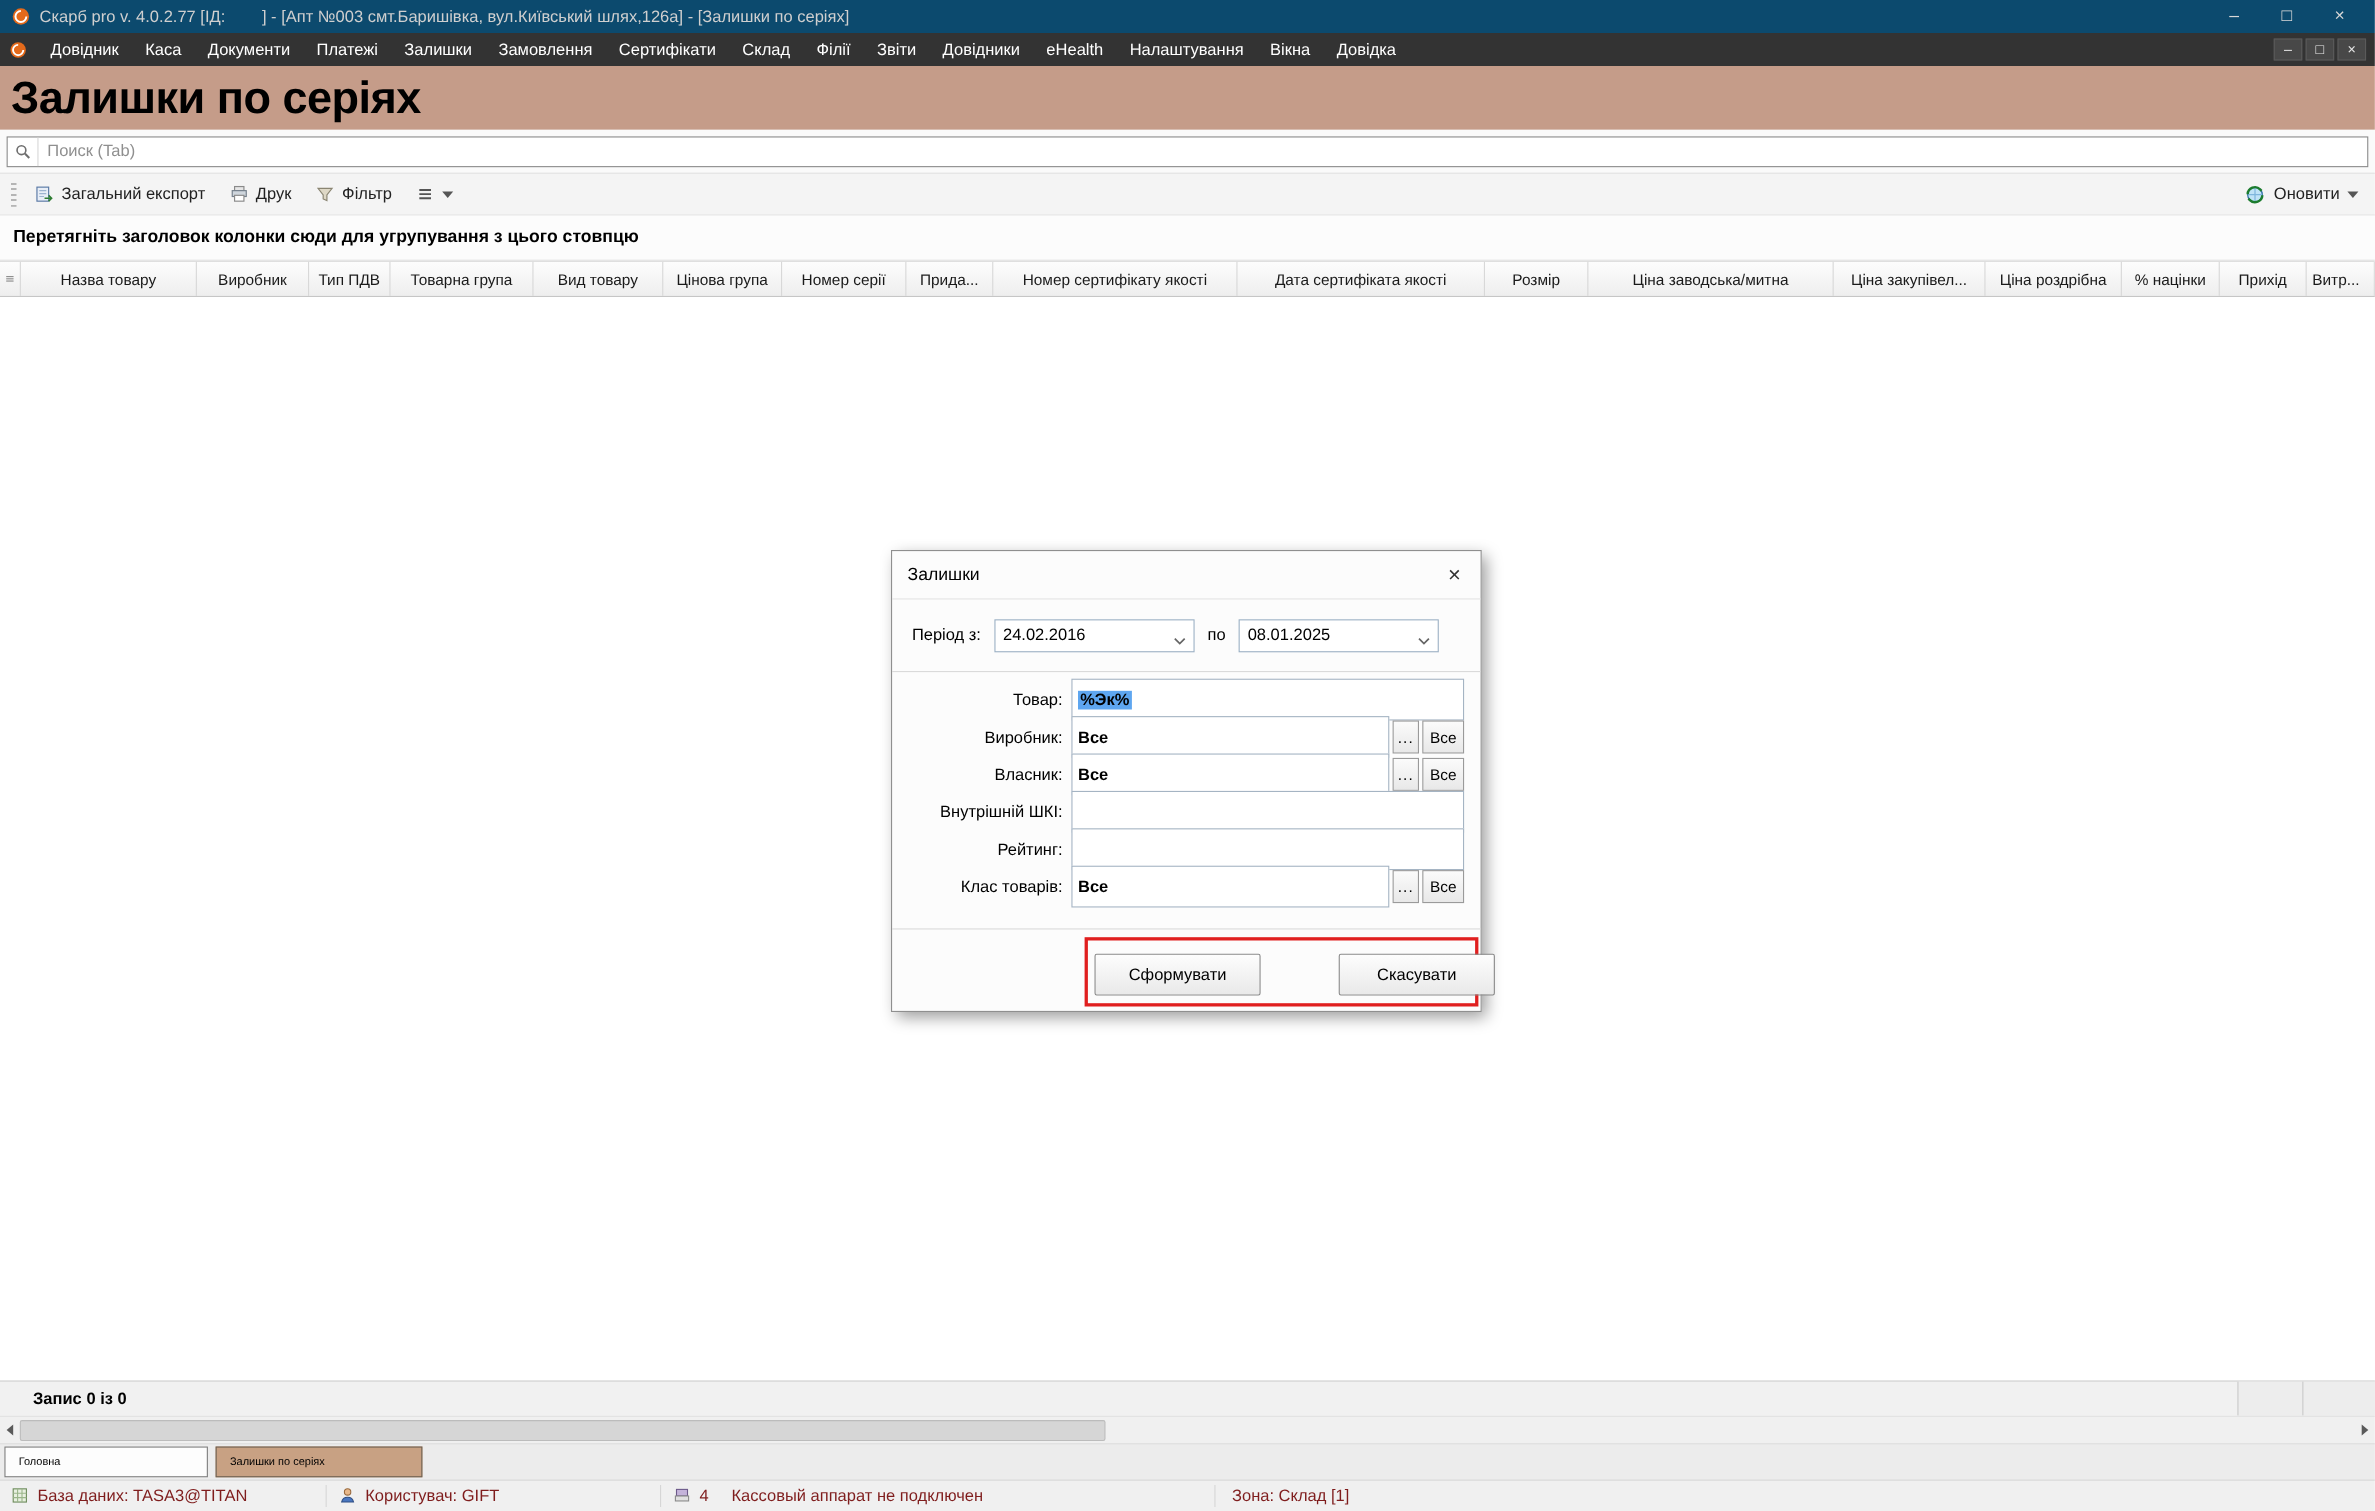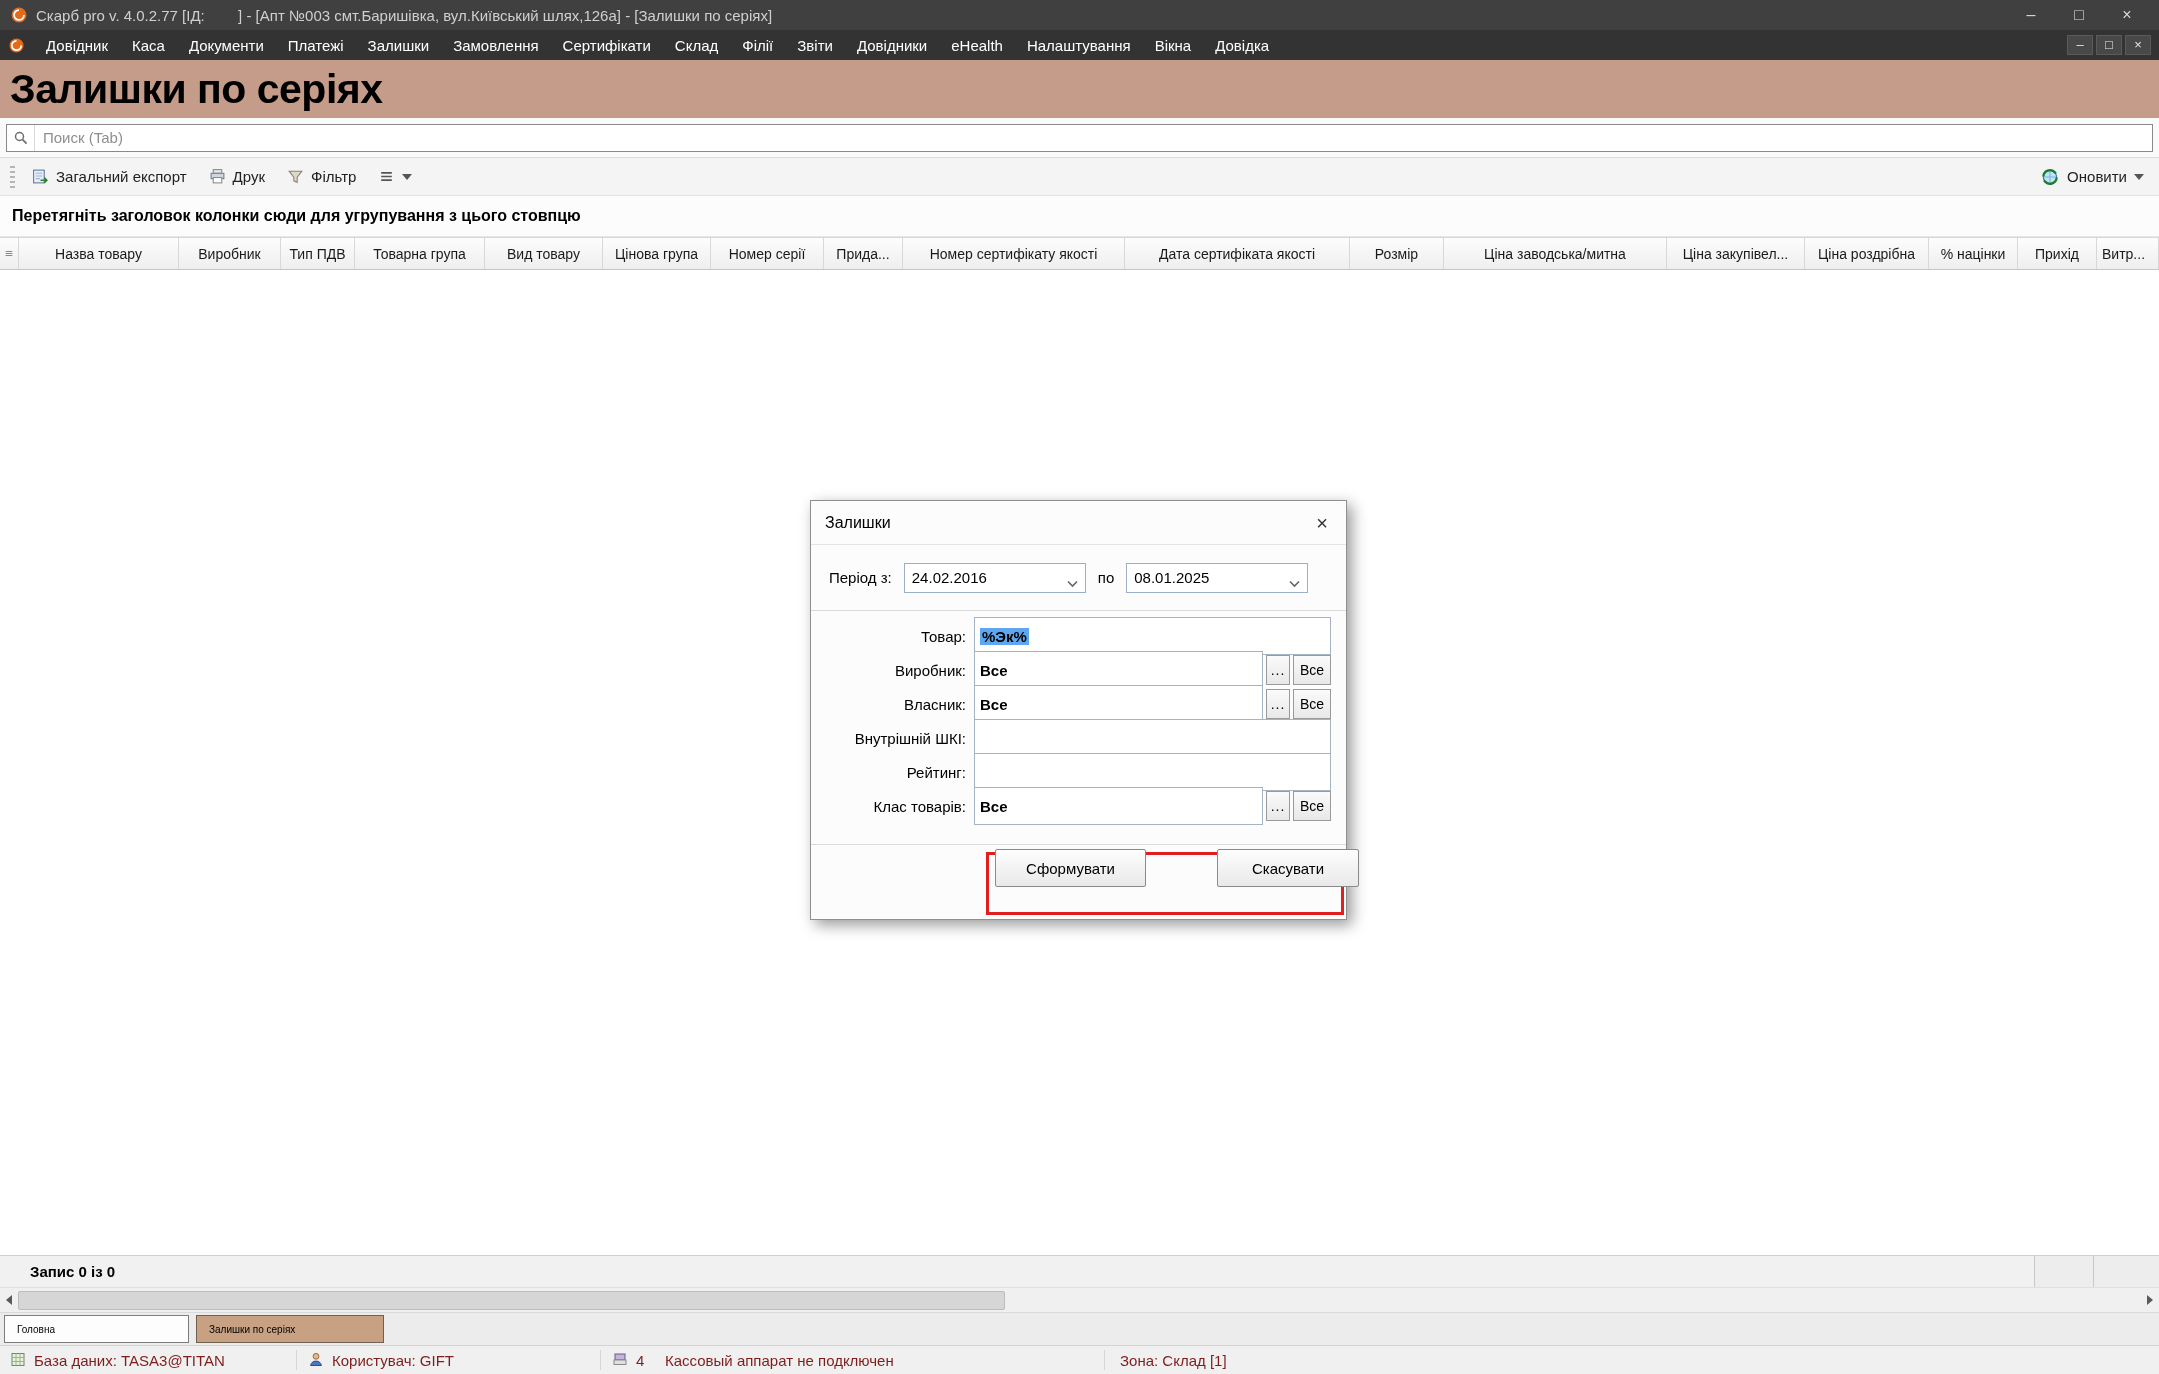--- a/index.html
+++ b/index.html
@@ -1,21 +1,21 @@
 <!DOCTYPE html>
 <html><head>
 <meta charset="utf-8">
 <style>
   * { box-sizing: border-box; margin: 0; padding: 0; }
   html,body { width:2159px; height:1374px; }
   body { font-family:"Liberation Sans", sans-serif; background:#ffffff; overflow:hidden; }
   .app { position:relative; width:2159px; height:1374px; display:flex; flex-direction:column; background:#fff; }
 
   
-  .titlebar { height:30px; background:#404040; color:#cfcfcf; display:flex; align-items:center; padding:0 10px; font-size:15px; flex:0 0 auto; }
+  .titlebar { height:30px; background:#0c4a6e; color:#cfcfcf; display:flex; align-items:center; padding:0 10px; font-size:15px; flex:0 0 auto; }
   .titlebar .app-icon { width:18px; height:18px; margin-right:8px; flex:0 0 auto; }
   .title-text { white-space:pre; overflow:hidden; flex:1; }
   .win-controls { display:flex; gap:4px; }
   .win-btn { width:44px; text-align:center; font-size:16px; color:#d8d8d8; cursor:default; }
 
   
   .menubar { height:30px; background:#333333; color:#ffffff; display:flex; align-items:center; padding:0 8px; font-size:15px; gap:2px; flex:0 0 auto; }
   .menubar .app-icon { width:17px; height:17px; margin-right:8px; }
   .menu-item { padding:4px 11px; white-space:nowrap; }
   .menubar .spacer { flex:1; }
@@ -87,21 +87,21 @@
   .dlg-fields { flex:0 0 auto; height:233px; padding:10px 15px 0 15px; display:flex; flex-direction:column; gap:4px; }
   .field-row { display:flex; align-items:center; height:30px; }
   .field-label { width:148px; text-align:right; padding-right:8px; white-space:nowrap; }
   .field-input { flex:1; height:30px; border:1px solid #a5b4c3; background:#fff; display:flex; align-items:center; padding:18px 5px; overflow:hidden;font-weight:bold; }
   .sel-text { background:#5ea6f0; padding:0 2px; }
   .mini-btn { height:30px; border:1px solid #9a9a9a; background:linear-gradient(#fbfbfb,#e8e8e8); display:flex; align-items:center; justify-content:center; font-size:14px; margin-left:3px; flex:0 0 auto; }
   .mini-btn.browse { width:24px; letter-spacing:1px; }
   .mini-btn.all { width:38px; }
   .dlg-buttons { position:relative; flex:1 1 auto; }
   .annotation-rect { position:absolute; left:175px; top:7px; width:358px; height:63px; border:3px solid #e01f1f; }
-  .dlg-btn { position:absolute; top:4px; height:38px; border:1px solid #8a8a8a; background:linear-gradient(#fdfdfd,#e9e9e9); border-radius:2px; font-size:15px; display:flex; align-items:center; justify-content:center; color:#000; }
+  .dlg-btn { position:absolute; top:22px; height:38px; border:1px solid #8a8a8a; background:linear-gradient(#fdfdfd,#e9e9e9); border-radius:2px; font-size:15px; display:flex; align-items:center; justify-content:center; color:#000; }
   .dlg-btn.submit { left:184px; width:151px; }
   .dlg-btn.cancel { left:374px; width:142px;margin-left:32px; }
 </style>
 </head>
 <body>
 
 <div class="app">
 
   <div class="titlebar">
     <span class="app-icon">

